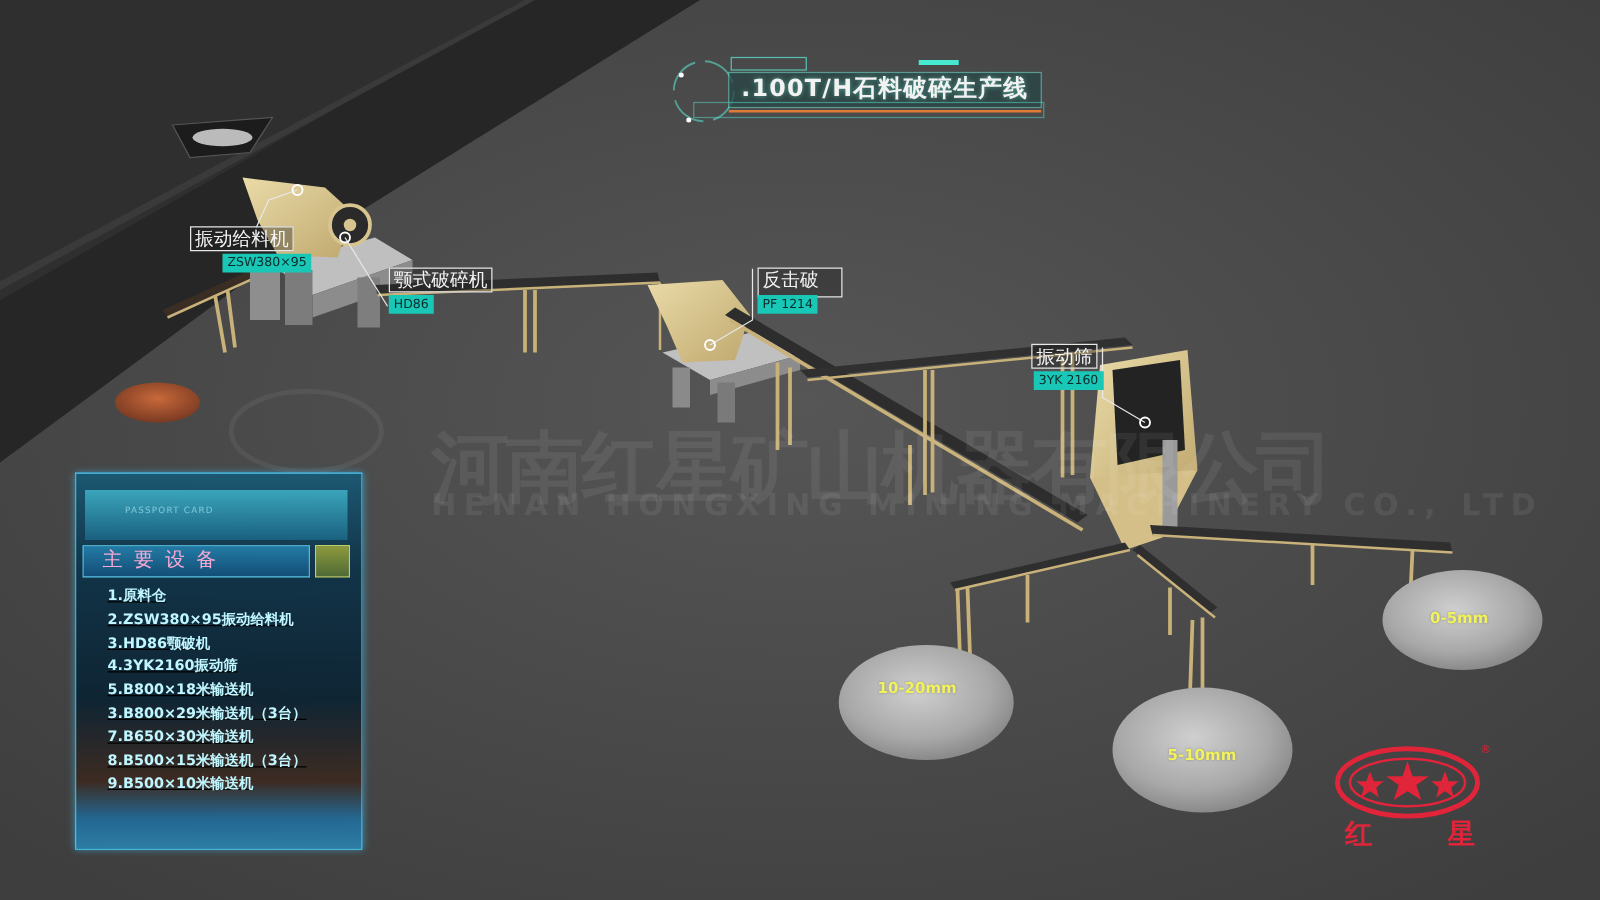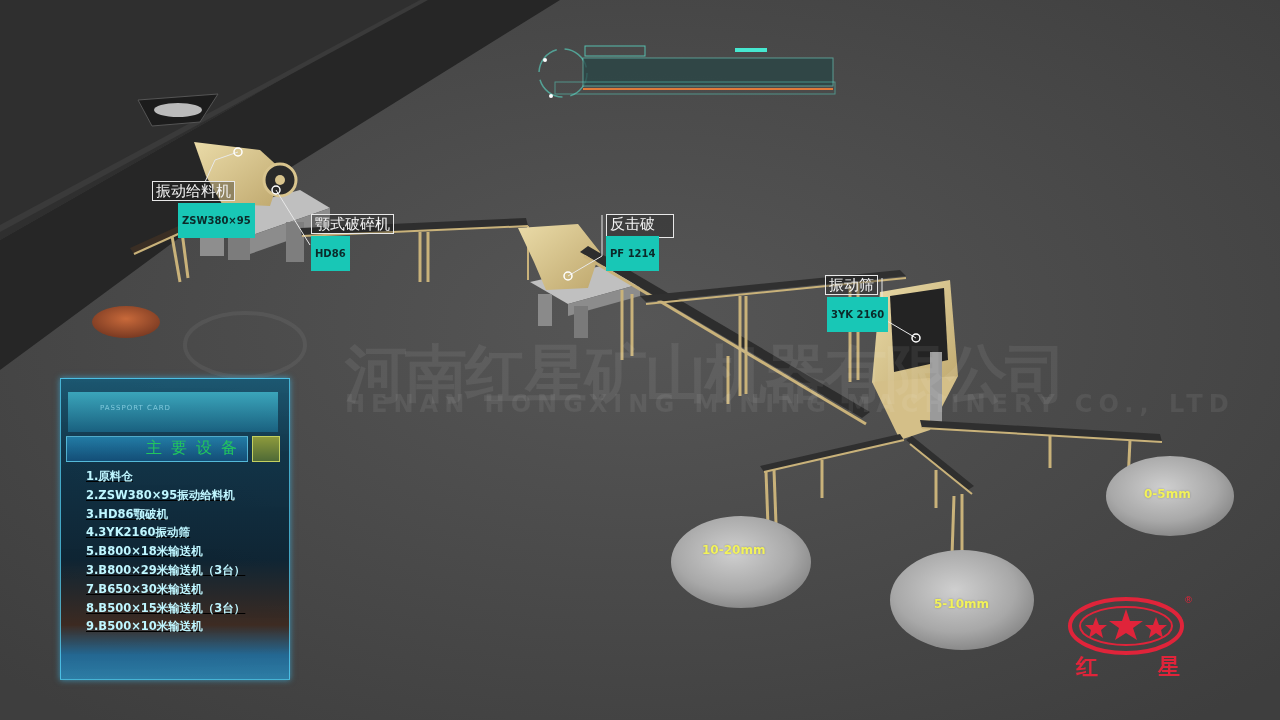--- a/index.html
+++ b/index.html
@@ -9,35 +9,35 @@
   .watermark-cn{position:absolute;left:345px;top:332px;font-size:62px;font-weight:bold;
        color:rgba(255,255,255,0.07);letter-spacing:-2px;white-space:nowrap;}
   .watermark-en{position:absolute;left:345px;top:390px;font-size:24px;font-weight:bold;
        color:rgba(255,255,255,0.07);letter-spacing:6px;white-space:nowrap;}
   .title-wrap{position:absolute;left:535px;top:38px;width:310px;height:70px;}
   .title-text{position:absolute;left:58px;top:20px;font-size:19px;font-weight:bold;color:#f2f2f2;
        letter-spacing:1px;text-shadow:0 0 4px rgba(120,255,230,0.5);white-space:nowrap;}
   .callout{position:absolute;}
   .callout-name{display:inline-block;border:1px solid #e8e8e8;color:#f4f4f4;font-size:15px;
        padding:0 3px;line-height:18px;background:rgba(30,30,30,0.35);white-space:nowrap;}
-  .callout-model{position:absolute;background:#18c7b6;color:#0b2a2a;font-size:10px;font-weight:bold;
-       padding:11px 4px;line-height:13px;white-space:nowrap;}
+  .callout-model{position:absolute;background:#18c7b6;color:#0b2a2a;font-size:10px;font-weight:normal;
+       padding:1px 4px;line-height:13px;white-space:nowrap;}
   .pile-label{position:absolute;color:#f2f25a;font-size:12px;font-weight:bold;white-space:nowrap;
        text-shadow:0 0 2px rgba(0,0,0,0.3);}
   .panel{position:absolute;left:60px;top:378px;width:260px;height:308px;}
   .panel-frame{position:absolute;left:0;top:0;width:228px;height:300px;
        border:1px solid rgba(90,220,255,0.7);box-shadow:0 0 6px rgba(60,200,255,0.6);
        background:linear-gradient(180deg,rgba(20,90,120,0.85) 0%,rgba(12,50,72,0.9) 25%,rgba(10,34,50,0.92) 60%,rgba(60,40,30,0.9) 82%,rgba(30,110,160,0.85) 92%,rgba(40,140,190,0.8) 100%);}
   .panel-top{position:absolute;left:8px;top:14px;width:210px;height:40px;
        background:linear-gradient(180deg,rgba(80,220,240,0.6),rgba(30,130,170,0.5));}
   .panel-subtitle{position:absolute;left:40px;top:26px;font-size:7px;color:rgba(180,240,255,0.6);letter-spacing:1px;}
   .panel-heading-box{position:absolute;left:6px;top:58px;width:180px;height:24px;
        background:linear-gradient(180deg,rgba(40,150,200,0.7),rgba(20,90,140,0.7));border:1px solid rgba(120,230,255,0.6);}
-  .panel-heading{position:absolute;left:6px;top:58px;width:180px;text-align:right;font-size:16px;
-       color:#22c55e;letter-spacing:9px;line-height:24px;}
+  .panel-heading{position:absolute;left:6px;top:58px;width:180px;text-align:left;font-size:16px;
+       color:#f9a8d4;letter-spacing:9px;line-height:24px;padding-left:16px;}
   .panel-sq{position:absolute;left:192px;top:58px;width:26px;height:24px;
        background:linear-gradient(180deg,#8d9a3c,#4f6a36);border:1px solid #c3d060;}
   .panel-list{position:absolute;left:26px;top:89px;margin:0;padding:0;list-style:none;text-decoration:underline;}
   .panel-list li{font-size:11.5px;color:#bff6ff;line-height:18.8px;white-space:nowrap;font-weight:bold;}
   .logo{position:absolute;left:1066px;top:595px;width:130px;height:85px;}
   .logo-text{position:absolute;top:57px;font-size:22px;font-weight:bold;color:#e0243a;}
 </style>
 </head>
 <body>
 
@@ -155,20 +155,21 @@
   <svg width="310" height="70">
     <circle cx="28" cy="35" r="24" fill="none" stroke="rgba(90,220,200,0.6)" stroke-width="1.5" stroke-dasharray="30 8"></circle>
     <circle cx="10" cy="22" r="2" fill="#fff"></circle>
     <circle cx="16" cy="58" r="2" fill="#fff"></circle>
     <rect x="50" y="8" width="60" height="10" fill="none" stroke="rgba(90,220,200,0.8)"></rect>
     <rect x="200" y="10" width="32" height="4" fill="#46e8d0"></rect>
     <rect x="48" y="20" width="250" height="28" fill="rgba(40,70,70,0.75)" stroke="rgba(120,240,220,0.5)"></rect>
     <line x1="48" y1="51" x2="298" y2="51" stroke="#e07a3a" stroke-width="2"></line>
     <rect x="20" y="44" width="280" height="12" fill="none" stroke="rgba(90,220,200,0.5)"></rect>
   </svg>
+  <div class="title-text">.100T/H石料破碎生产线</div>
 </div>
 
 <div class="callout" style="left:108px;top:181px;margin-left:44px;">
   <span class="callout-name">振动给料机</span>
   <span class="callout-model" style="left:26px;top:22px;">ZSW380×95</span>
 </div>
 <div class="callout" style="left:311px;top:214px;">
   <span class="callout-name">颚式破碎机</span>
   <span class="callout-model" style="left:0px;top:22px;">HD86</span>
 </div>

